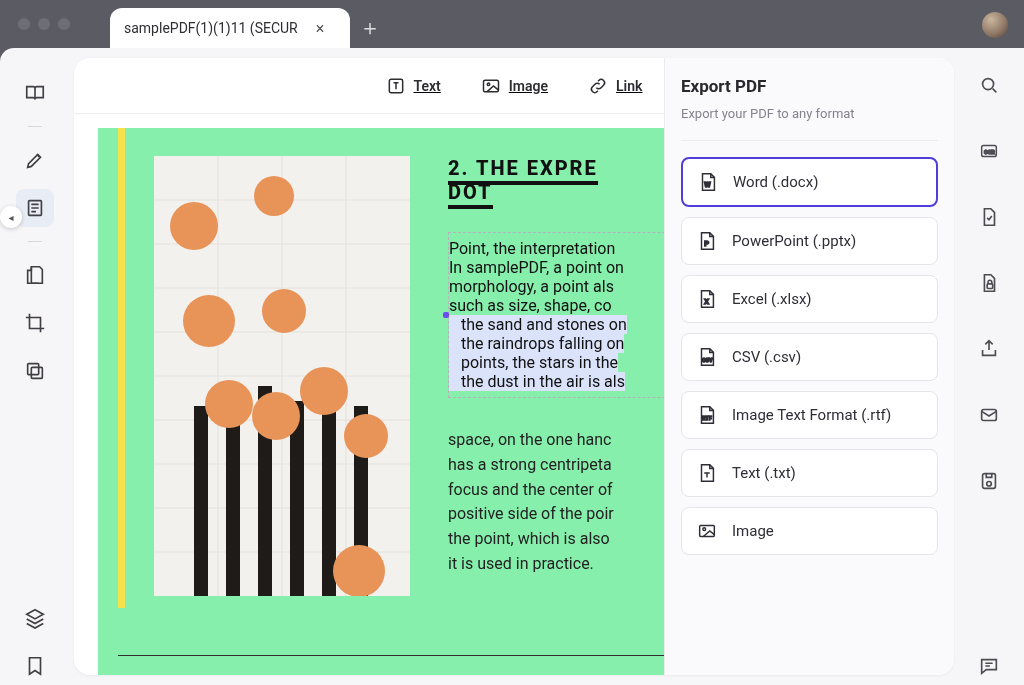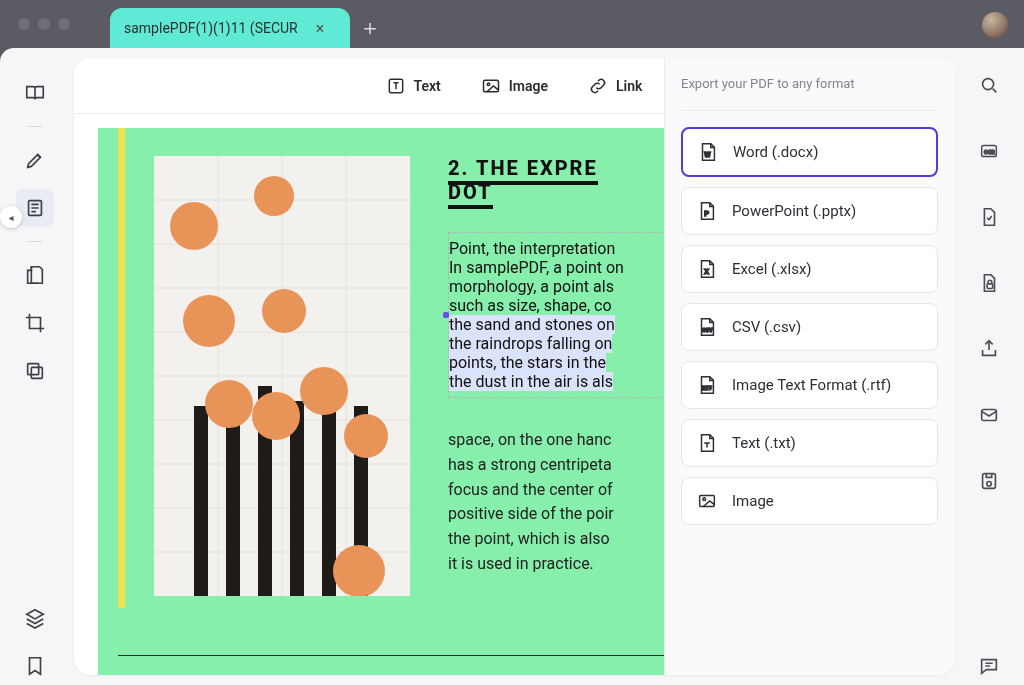--- a/index.html
+++ b/index.html
@@ -25,21 +25,21 @@
     }
     .traffic-lights {
       display: flex;
       align-items: center;
       gap: 8px;
       padding-left: 18px;
       width: 110px;
     }
     .tl { width: 12px; height: 12px; border-radius: 50%; background: #6e6e76; }
     .tab {
-      background: #5eead4;
+      background: #ffffff;
       border-top-left-radius: 12px;
       border-top-right-radius: 12px;
       display: flex;
       align-items: center;
       padding: 0 14px;
       gap: 12px;
       min-width: 240px;
       color: #2e2e33;
       font-size: 14px;
       margin-top: 8px;
@@ -84,20 +84,21 @@
     .center {
       flex: 1;
       background: #fff;
       border-radius: 16px;
       margin: 10px 0 10px 4px;
       position: relative;
       overflow: hidden;
       display: flex;
       flex-direction: column;
       box-shadow: 0 1px 3px rgba(0,0,0,0.05);
+      text-decoration: underline;
     }
     .toolbar {
       height: 56px;
       display: flex;
       align-items: center;
       justify-content: center;
       gap: 40px;
       border-bottom: 1px solid #eee;
     }
     .tool {
@@ -149,21 +150,21 @@
       border: 1px dashed #b6b2bc;
       padding: 6px 0 6px 0;
       margin-top: 28px;
       position: relative;
     }
     .sel-handle {
       position: absolute; left: -6px; top: 50%;
       width: 6px; height: 6px; background: #6a4df0; border-radius: 2px;
       transform: translateY(-50%);
     }
-    .hl-line { background: #dbe3fb; display: inline; }
+    .hl-line { background: #dbe3fb; display: inline; padding-left: 12px; }
     .hr { position: absolute; left: 20px; right: 20px; bottom: 18px; height:1px; background: #2e2e2e; }
     .export-panel {
       position: absolute;
       right: 0; top: 0;
       width: 290px; height: 100%;
       background: #fafafc;
       border-left: 1px solid #ececef;
       padding: 18px 16px;
       display: flex; flex-direction: column; gap: 10px;
     }
@@ -359,20 +360,21 @@
               <div>the point, which is also</div>
               <div>it is used in practice.</div>
             </div>
           </div>
 
           <div class="hr"></div>
         </div>
       </div>
 
       <div class="export-panel">
+        <div class="export-title">Export PDF</div>
         <div class="export-sub">Export your PDF to any format</div>
         <div class="export-divider"></div>
 
         <div class="format selected">
           <span class="fmt-icon">
               <svg viewBox="0 0 24 24" fill="none" stroke="currentColor" stroke-width="1.6">
                 <path d="M6 3h9l4 4v14H6z"></path>
                 <path d="M15 3v4h4"></path>
                 <text x="8" y="17" font-size="8" fill="currentColor" font-weight="700">W</text>
               </svg>

